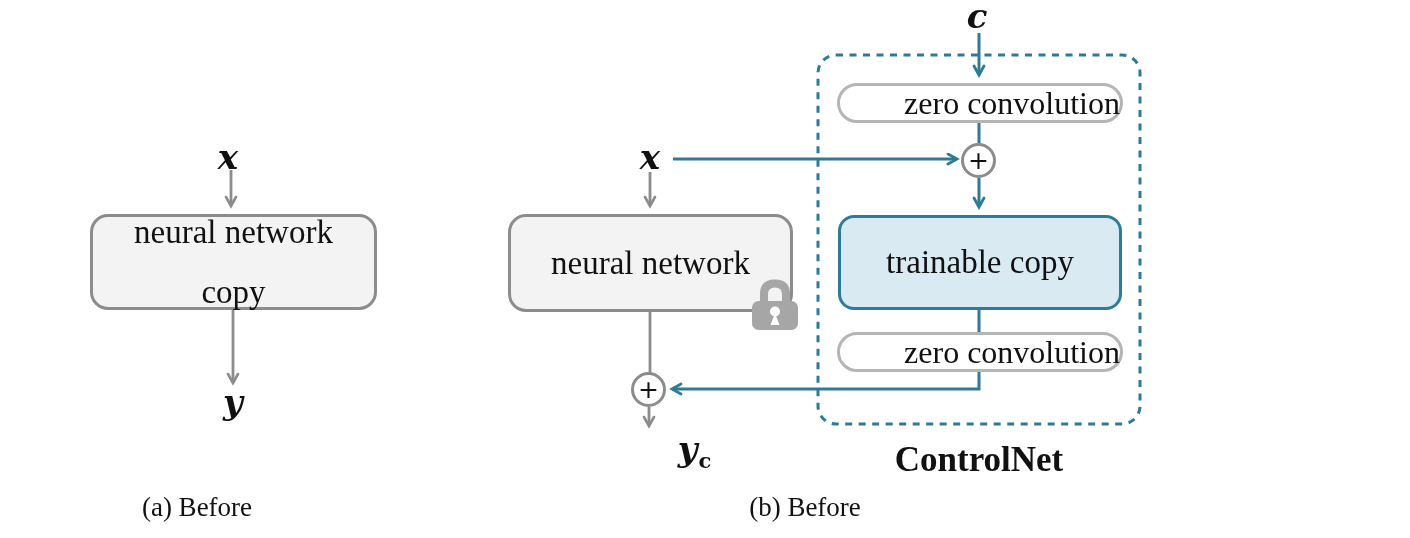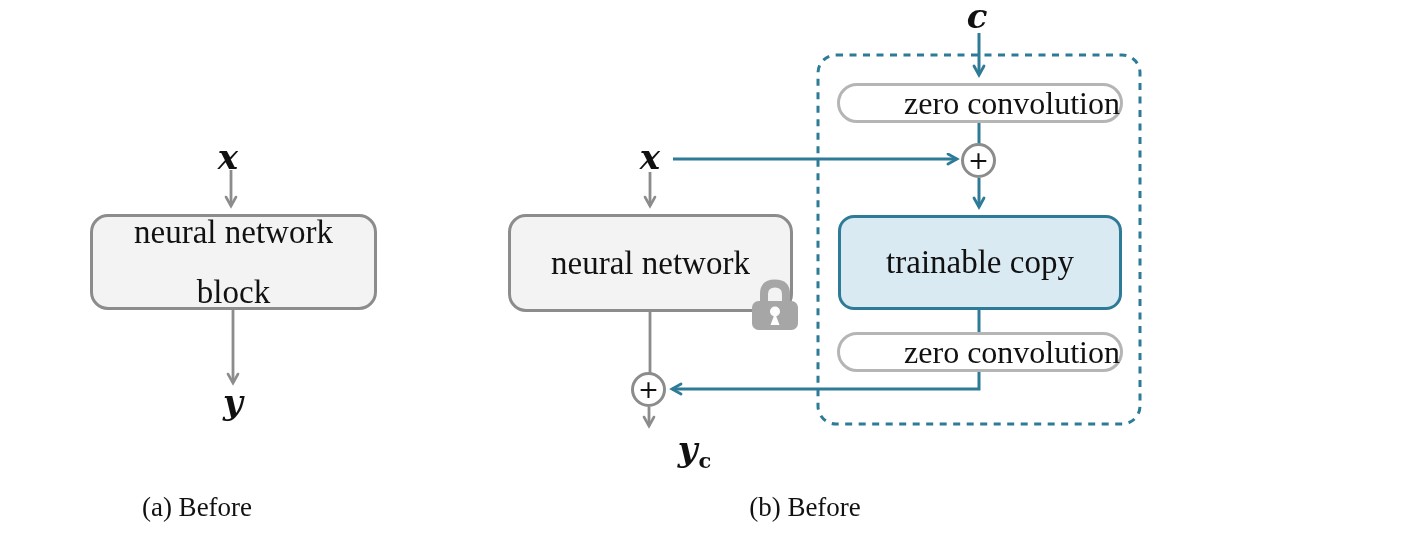--- a/index.html
+++ b/index.html
@@ -130,21 +130,21 @@
     <path d="M979 121 L979 150" stroke="#2e7b98" stroke-width="3" fill="none"></path>
     <path d="M979 178 L979 207" stroke="#2e7b98" stroke-width="3" fill="none" marker-end="url(#ah-teal)"></path>
     <path d="M979 310 L979 334" stroke="#2e7b98" stroke-width="3" fill="none"></path>
     <path d="M979 371 L979 389 L672 389" stroke="#2e7b98" stroke-width="3" fill="none" marker-end="url(#ah-teal)"></path>
   </svg>
 
   <div class="math-label" style="left:228px; top:157px;">x</div>
 
   <div class="block gray-block" style="left:90px; top:214px; width:287px; height:96px;">
     <span>neural network</span>
-    <span>block</span>
+    <span>copy</span>
   </div>
 
   <div class="math-label" style="left:233px; top:402px;">y</div>
 
   <div class="caption" style="left:197px; top:492px;">(a) Before</div>
 
   <div class="math-label" style="left:977px; top:16px;">c</div>
 
   <div class="math-label" style="left:650px; top:157px;">x</div>
 
@@ -176,16 +176,17 @@
   </div>
 
   <div class="plus-circle" style="left:631px; top:372px;">
     <span>+</span>
   </div>
 
   <div class="math-label" style="left:652px; top:449px;margin-left:42px;">
     <span>y</span><span class="math-sub">c</span>
   </div>
 
+  <div class="controlnet-label" style="left:979px; top:440px;">ControlNet</div>
 
   <div class="caption" style="left:805px; top:492px;">(b) Before</div>
 
 </div>
 
 </body></html>

